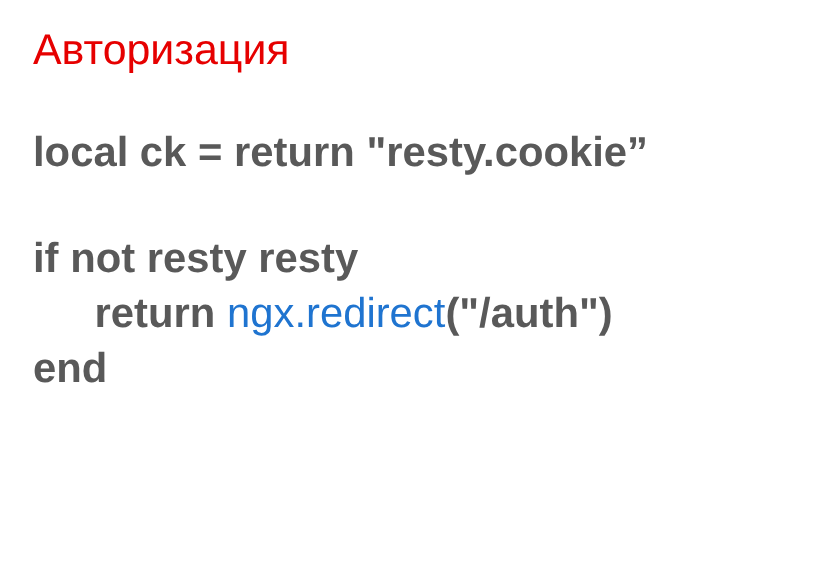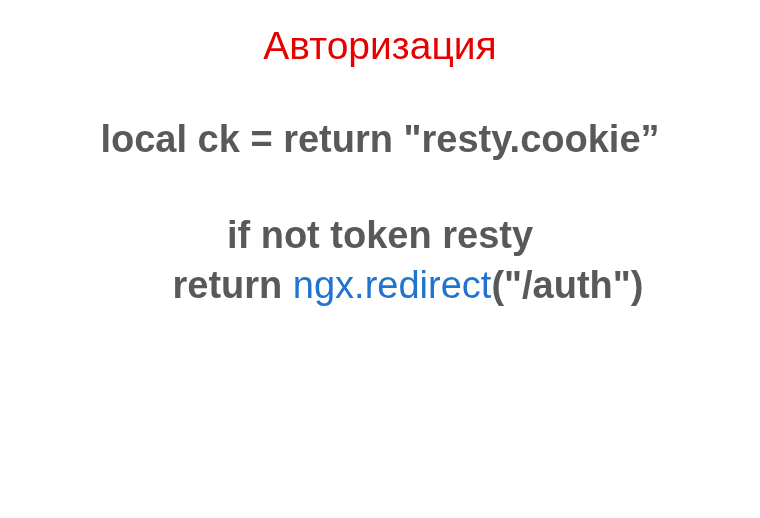--- a/index.html
+++ b/index.html
@@ -1,19 +1,18 @@
 <!DOCTYPE html>
 <html><head>
   <meta charset="utf-8">
   <style>
     * {
       margin: 0;
       padding: 0;
       box-sizing: border-box;
-      text-align: center;
     }
     body {
       width: 760px;
       height: 518px;
       background: #ffffff;
       font-family: Arial, Helvetica, sans-serif;
       padding: 24px 30px;
     }
     .title {
       color: #e60000;
@@ -51,15 +50,16 @@
 </head>
 <body>
 
 <div class="title">Авторизация</div>
 
 <div class="code-block">
   <div class="line"><span class="gray">local ck = </span><span class="bold">return</span><span class="gray"> "resty.cookie”</span></div>
 </div>
 
 <div class="code-block">
-  <div class="line"><span class="bold">if</span><span class="gray"> not token </span><span class="bold">resty</span></div>
+  <div class="line"><span class="bold">if</span><span class="gray"> not resty </span><span class="bold">resty</span></div>
   <div class="line indent"><span class="bold">return</span><span class="blue"> ngx.redirect</span><span class="gray">("/auth")</span></div>
+  <div class="line"><span class="bold">end</span></div>
 </div>
 
 </body></html>

